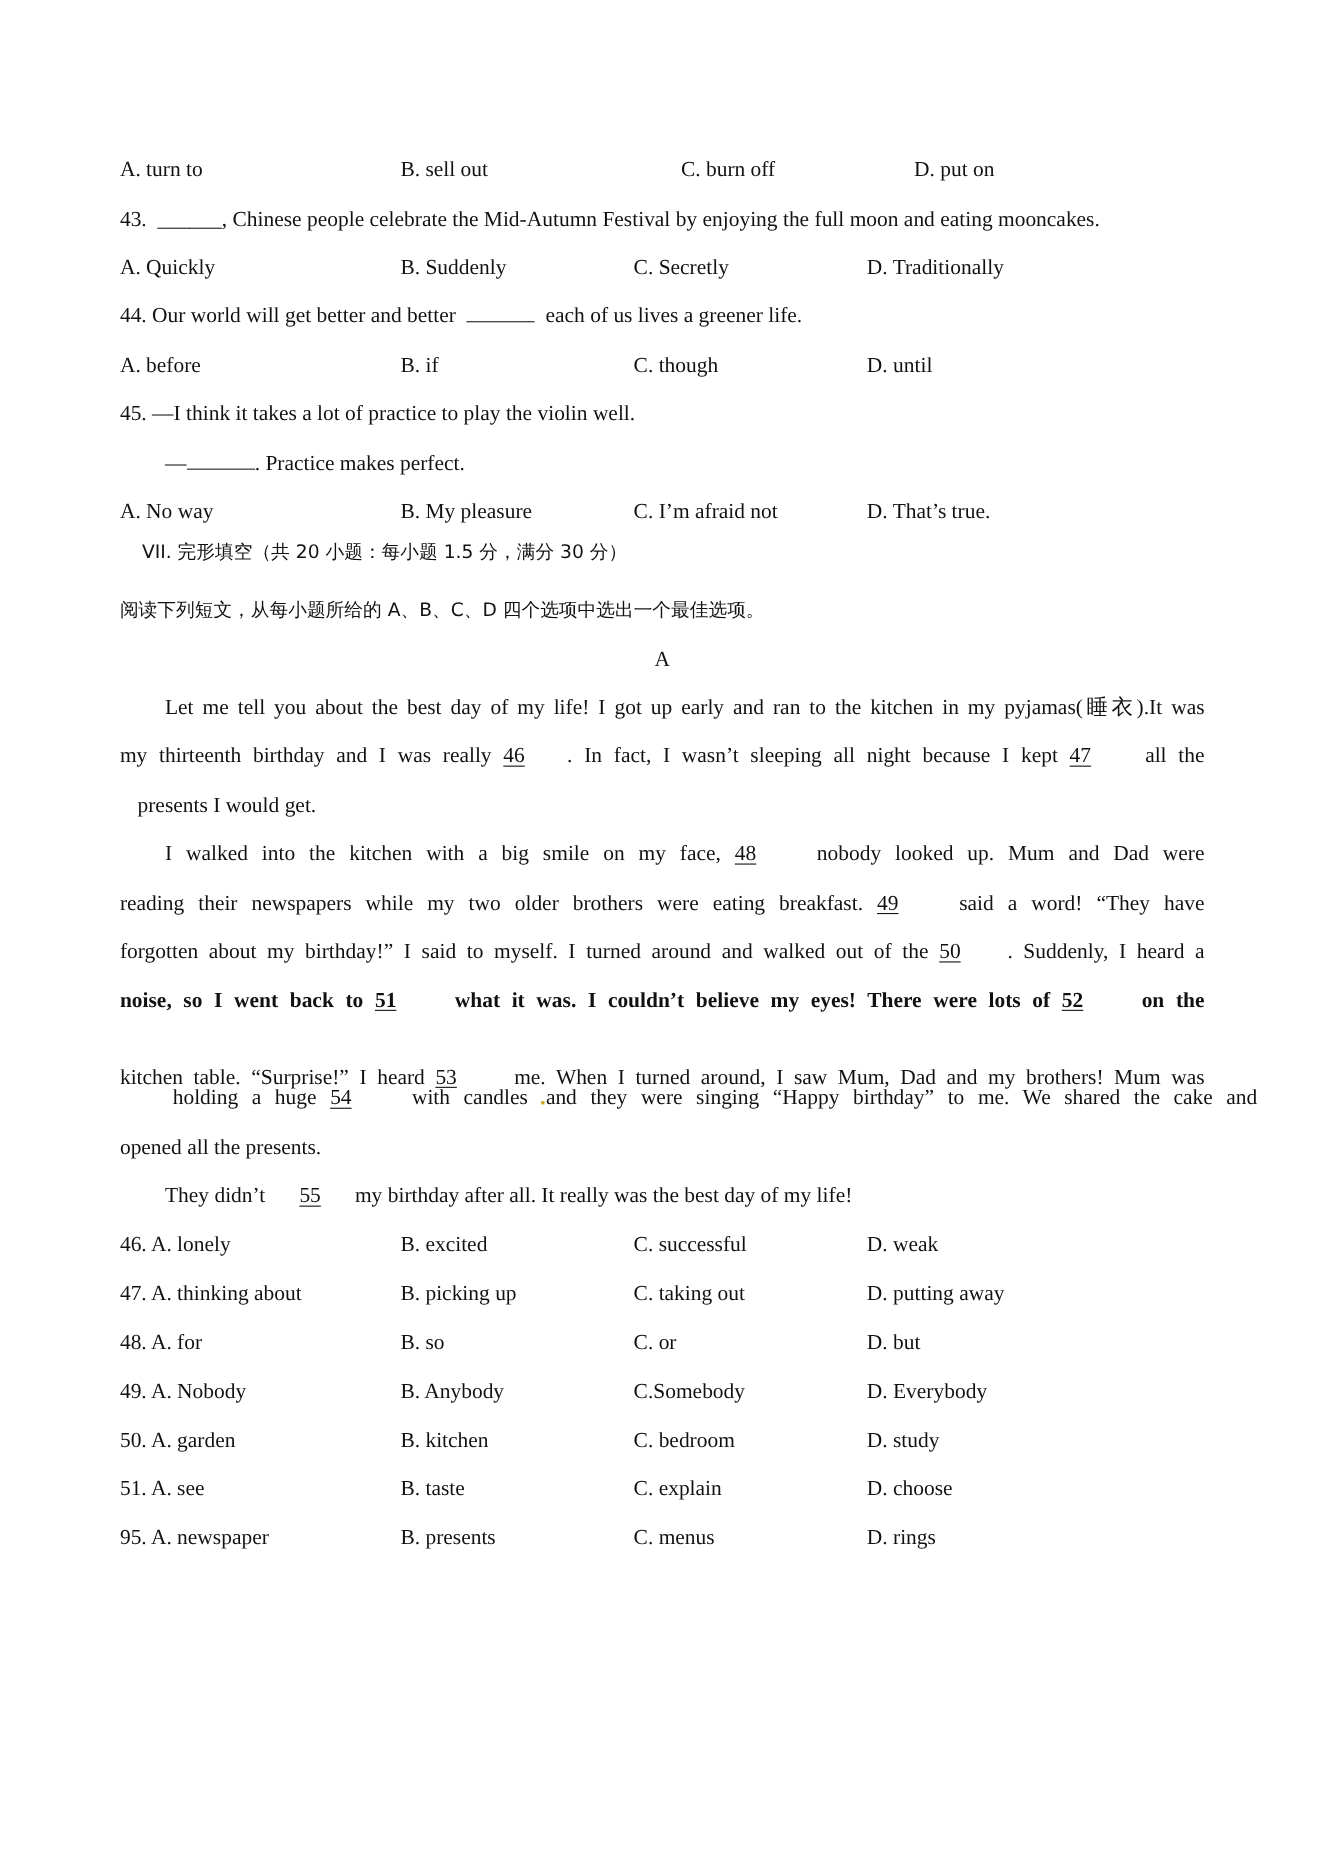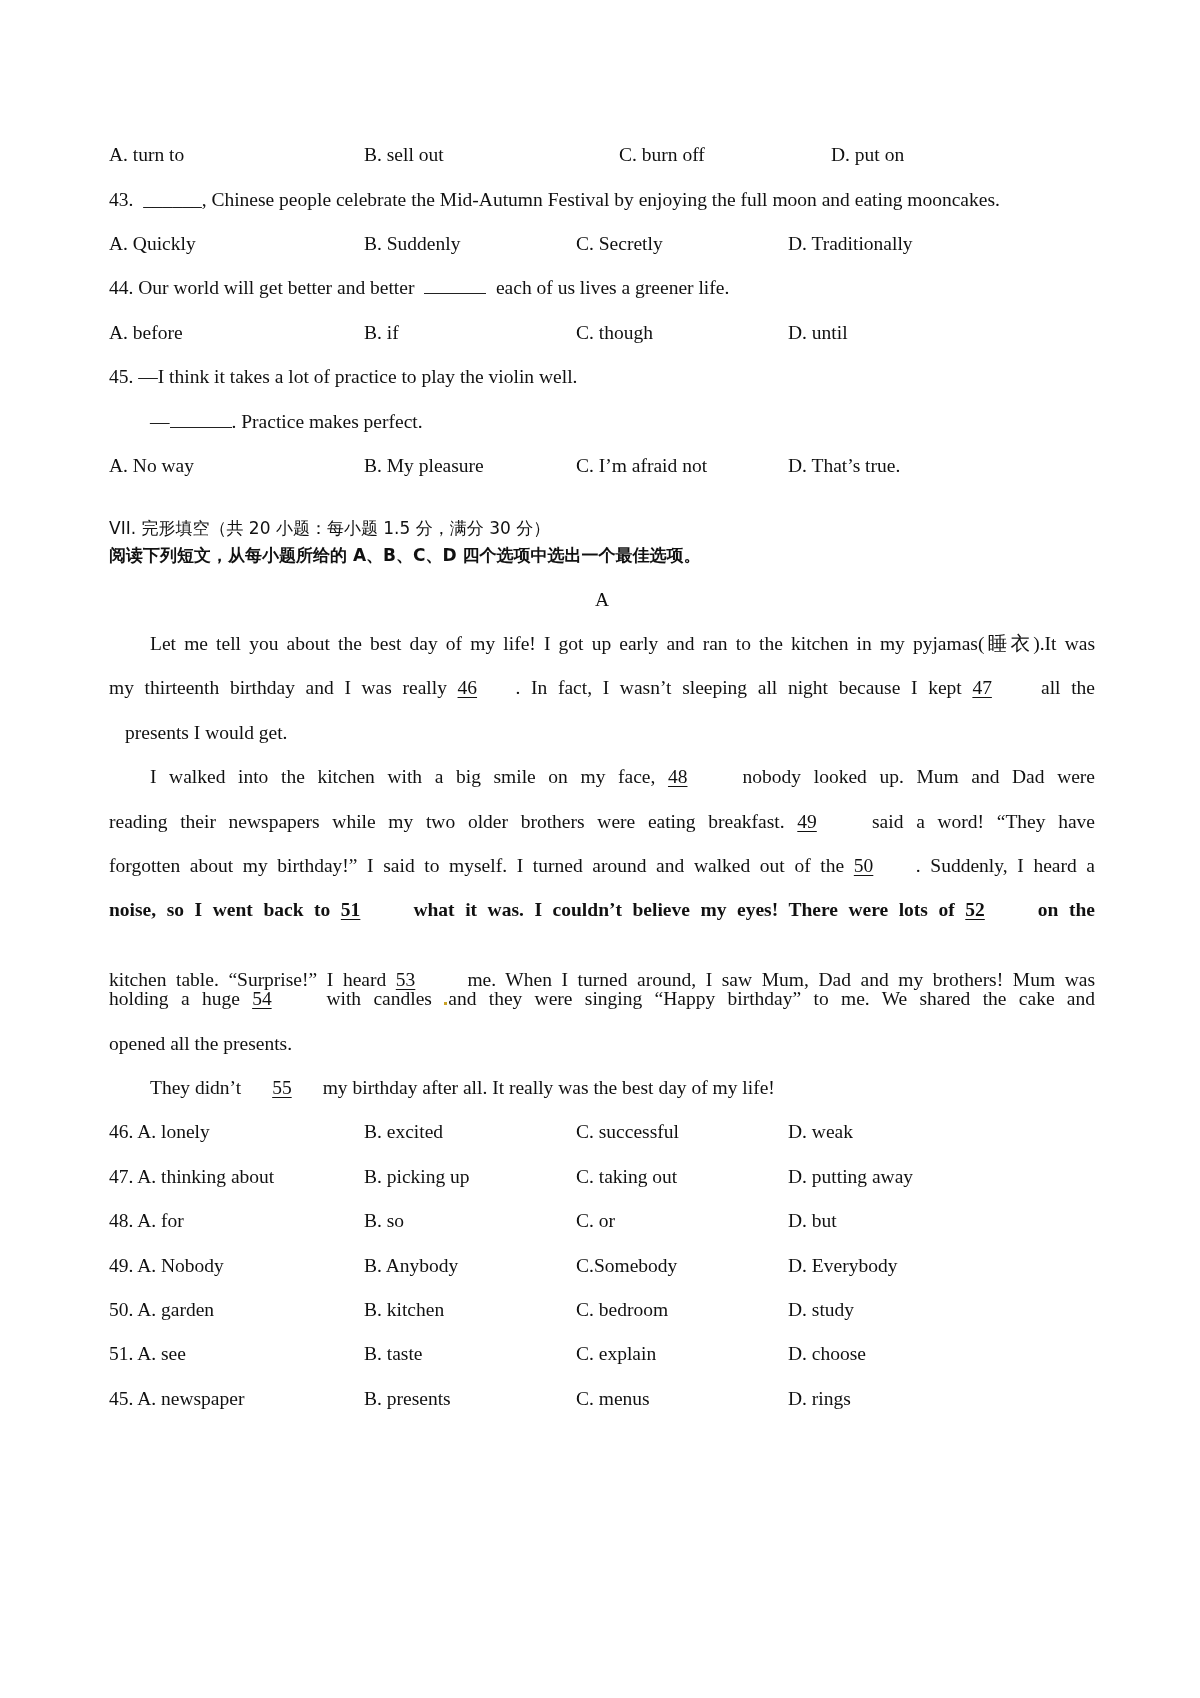--- a/index.html
+++ b/index.html
@@ -105,22 +105,22 @@
   <div class="line" style="top:410px; left:41px;">
     <span>—</span><span class="blank-empty" style="width:62px"></span><span>. Practice makes perfect.</span>
   </div>
   <div class="line" style="top:454px;">
     <span class="opt c0">A. No way</span>
     <span class="opt c1">B. My pleasure</span>
     <span class="opt c2">C. I’m afraid not</span>
     <span class="opt c3">D. That’s true.</span>
   </div>
 
-  <div class="line cjk" style="top:516px;">VII.  完形填空（共 20 小题：每小题 1.5 分，满分 30 分）</div>
-  <div class="line cjk" style="top:543px;font-weight:bold;">阅读下列短文，从每小题所给的 A、B、C、D 四个选项中选出一个最佳选项。</div>
+  <div class="line cjk" style="top:490px;margin-left:20px;">VII.  完形填空（共 20 小题：每小题 1.5 分，满分 30 分）</div>
+  <div class="line cjk" style="top:543px;">阅读下列短文，从每小题所给的 A、B、C、D 四个选项中选出一个最佳选项。</div>
   <div class="center" style="top:588px;">A</div>
 
   <div class="justify" style="top:632px; left:41px; width:945px;">Let me tell you about the best day of my life! I got up early and ran to the kitchen in my pyjamas(睡衣).It was</div>
 
   <div class="justify" style="top:676px;">
     <span>my thirteenth birthday and I was really</span>
     <span class="blank" style="width:58px">46</span><span>. In fact, I wasn’t sleeping all night because I kept</span>
     <span class="blank" style="width:58px">47</span>
     <span>all the</span>
   </div>
@@ -151,21 +151,21 @@
     <span class="blank" style="width:62px">52</span>
     <span>on the</span>
   </div>
 
   <div class="justify" style="top:943px;margin-top:25px;">
     <span>kitchen table. “Surprise!” I heard</span>
     <span class="blank" style="width:62px">53</span>
     <span>me. When I turned around, I saw Mum, Dad and my brothers! Mum was</span>
   </div>
 
-  <div class="justify" style="top:987px;">
+  <div class="justify" style="top:987px;margin-left:48px;">
     <span>holding a huge</span>
     <span class="blank" style="width:62px">54</span>
     <span>with candles</span>
     <span class="mark"></span><span>and they were singing “Happy birthday” to me. We shared the cake and</span>
   </div>
 
   <div class="line" style="top:1032px;">opened all the presents.</div>
 
   <div class="line" style="top:1076px; left:41px;">
     <span>They didn’t</span>
@@ -203,19 +203,19 @@
     <span class="opt c2">C. bedroom</span>
     <span class="opt c3">D. study</span>
   </div>
   <div class="line" style="top:1342px;">
     <span class="opt c0">51. A. see</span>
     <span class="opt c1">B. taste</span>
     <span class="opt c2">C. explain</span>
     <span class="opt c3">D. choose</span>
   </div>
   <div class="line" style="top:1387px;">
-    <span class="opt c0">45. A. newspaper</span>
+    <span class="opt c0">95. A. newspaper</span>
     <span class="opt c1">B. presents</span>
     <span class="opt c2">C. menus</span>
     <span class="opt c3">D. rings</span>
   </div>
 
 </div>
 
 </body></html>

